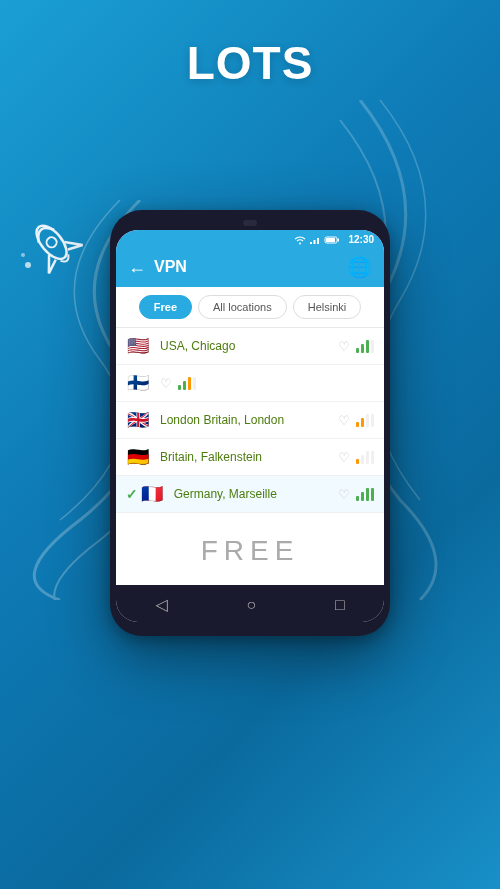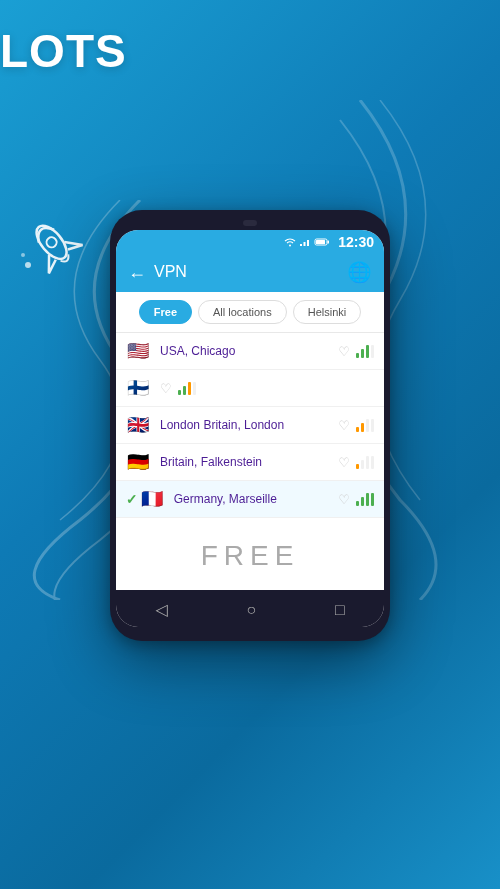--- a/index.html
+++ b/index.html
@@ -26,22 +26,22 @@
       right: -20px;
       top: 100px;
       width: 200px;
       height: 500px;
       opacity: 0.25;
     }
 
     .header-text {
       position: relative;
       z-index: 2;
-      text-align: left;
-      padding-top: 26px;
+      text-align: center;
+      padding-top: 38px;
       padding-bottom: 20px;
     }
     .header-text h1 {
       color: #fff;
       font-size: 46px;
       font-weight: 900;
       text-transform: uppercase;
       line-height: 1.1;
       letter-spacing: 1px;
       text-shadow: 0 2px 8px rgba(0,0,0,0.18);
@@ -90,42 +90,42 @@
       padding: 4px 10px 2px 10px;
       gap: 4px;
     }
     .status-icons {
       display: flex;
       align-items: center;
       gap: 3px;
     }
     .status-time {
       color: #fff;
-      font-size: 14px;
+      font-size: 10px;
       font-weight: 600;
       margin-left: 4px;
     }
 
     
     .app-bar {
       background: #29abe2;
       display: flex;
       align-items: center;
       padding: 8px 12px;
       gap: 8px;
     }
     .app-bar-back {
       color: #fff;
       font-size: 18px;
       cursor: pointer;
     }
     .app-bar-title {
       color: #fff;
       font-size: 16px;
-      font-weight: 400;
+      font-weight: 700;
       flex: 1;
     }
     .app-bar-globe {
       color: #fff;
       font-size: 20px;
     }
 
     
     .filter-tabs {
       background: #fff;
@@ -175,21 +175,21 @@
       flex-shrink: 0;
       display: flex;
       align-items: center;
       justify-content: center;
       font-size: 18px;
       line-height: 1;
     }
     .server-name {
       flex: 1;
       font-size: 12px;
-      color: #4c1d95;
+      color: #4d7c0f;
       font-weight: 400;
     }
     .server-heart {
       color: #ccc;
       font-size: 13px;
       margin-right: 6px;
     }
     .server-bars {
       display: flex;
       align-items: flex-end;

